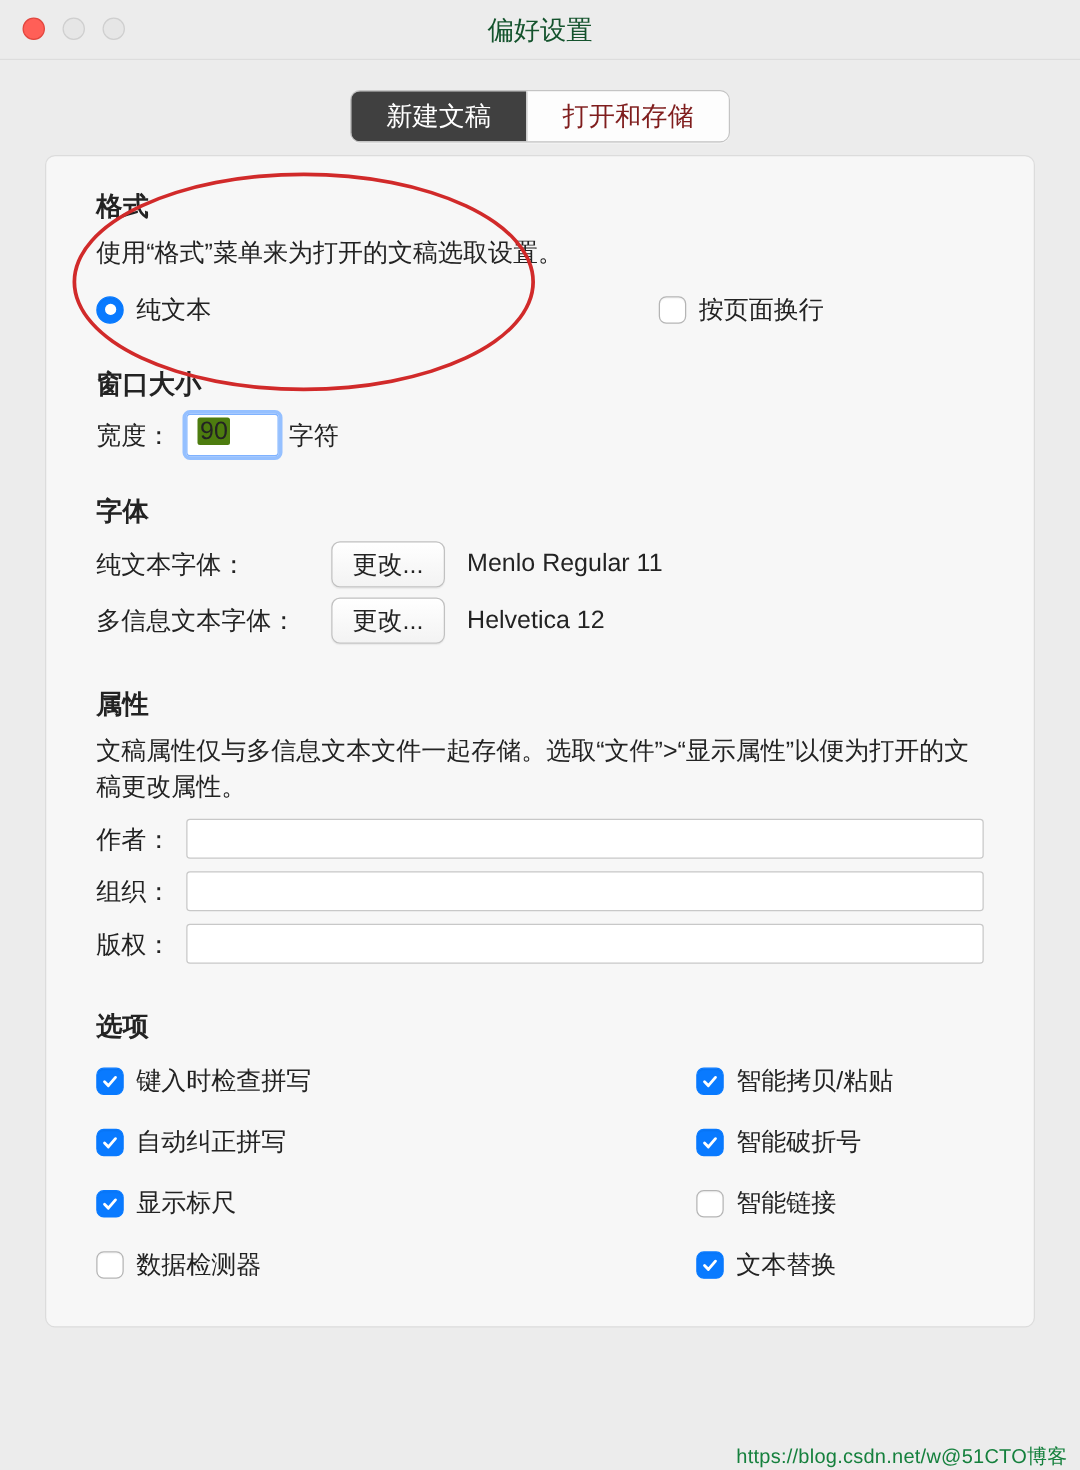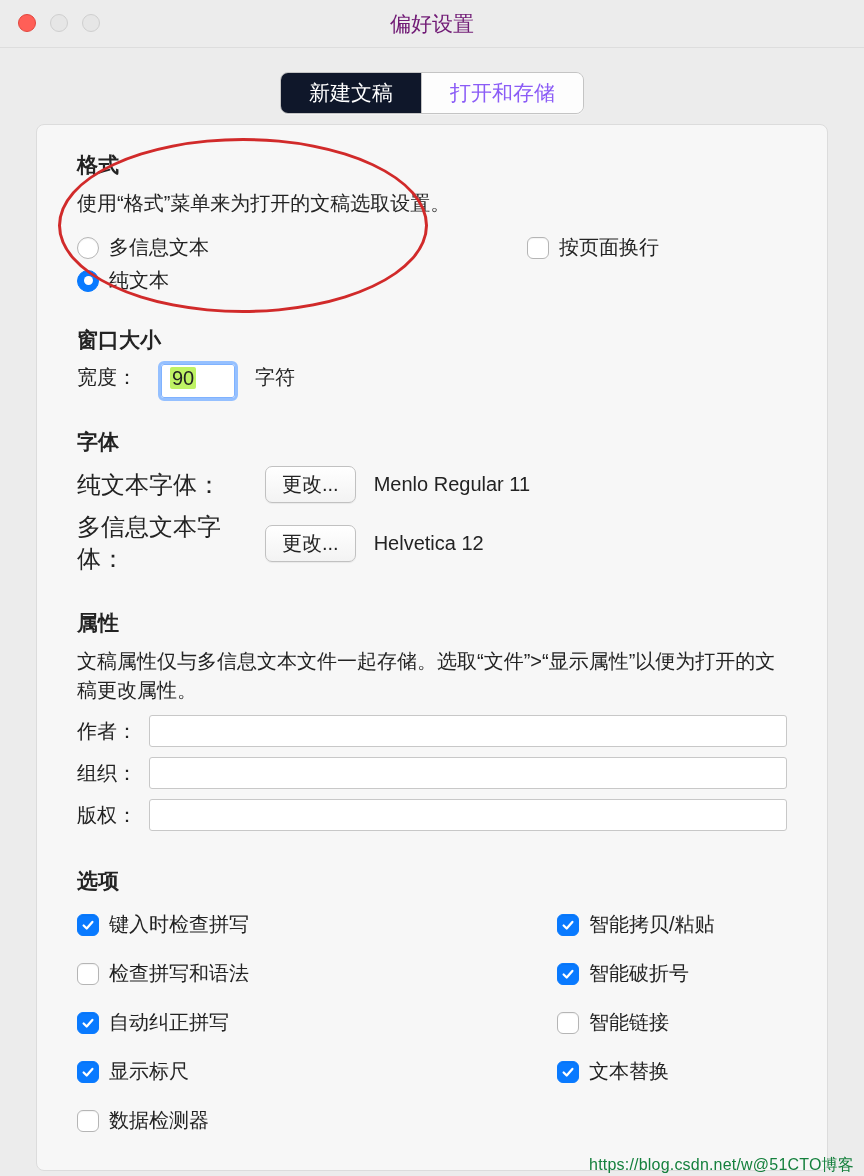--- a/index.html
+++ b/index.html
@@ -18,55 +18,55 @@
       background: #ececec;
       position: relative;
       border-bottom: 1px solid #ddd;
       display: flex;
       align-items: center;
     }
     .traffic-lights { position: absolute; left: 18px; top: 14px; display: flex; gap: 14px; }
     .tl { width: 18px; height: 18px; border-radius: 50%; }
     .tl.red { background: #ff5f57; border: 1px solid #e2463e; }
     .tl.amber { background: #e6e6e6; border: 1px solid #cfcfcf; }
-    .titlebar-title { flex: 1; text-align: center; font-size: 21px; color: #701a75; }
+    .titlebar-title { flex: 1; text-align: center; font-size: 21px; color: #14532d; }
 
     .tabs { display: flex; justify-content: center; margin: 24px 0 10px; }
     .tab-seg {
       display: flex;
       border: 1px solid #c4c4c4;
       border-radius: 8px;
       overflow: hidden;
       box-shadow: 0 1px 0 rgba(255,255,255,0.4);
     }
     .tab {
       padding: 6px 28px;
       font-size: 21px;
       cursor: pointer;
       display: flex;
       align-items: center;
       background: #fdfdfd;
     }
-    .tab.selected { background: #0f172a; color: #fff; }
-    .tab:not(.selected) { color: #8b5cf6; }
+    .tab.selected { background: #404040; color: #fff; }
+    .tab:not(.selected) { color: #7f1d1d; }
     .tab + .tab { border-left: 1px solid #c4c4c4; }
 
     .panel {
       margin: 0 36px 16px;
       background: #f7f7f7;
       border: 1px solid #dcdcdc;
       border-radius: 8px;
       padding: 26px 40px 30px;
     }
 
     .section-title { font-size: 21px; font-weight: 600; margin-bottom: 10px; }
     .section-desc { font-size: 20px; margin-bottom: 10px; line-height: 1.45; }
     .hgap { height: 26px; }
 
-    .row { display: flex; align-items: flex-start; gap: 12px; margin: 4px 0; }
+    .row { display: flex; align-items: center; gap: 0; margin: 4px 0; }
     .row.wide { justify-content: flex-start; }
     .twocol { display: flex; }
     .leftcol { flex: 1; }
     .rightcol { width: 260px; }
 
     .radio-row, .check-row { display: flex; align-items: center; gap: 10px; margin: 6px 0; font-size: 20px; }
     .radio-dot {
       width: 22px; height: 22px; border-radius: 50%;
       border: 1px solid #b5b5b5; background: #fff;
       display: inline-flex; align-items: center; justify-content: center;
@@ -87,32 +87,32 @@
 
     .label { font-size: 20px; }
     .field-label { width: 72px; font-size: 20px; }
     .units { font-size: 20px; margin-left: 8px; }
 
     .num-input {
       width: 74px; height: 34px; font-size: 20px; padding: 2px 8px;
       border: 1px solid #c8c8c8; border-radius: 3px; background: #fff;
     }
     .num-input.focused { outline: 3px solid #95c0ff; border-color: #7fb2ff; }
-    .num-input .sel { background: #bef264; padding: 0 2px; border-radius: 2px; }
+    .num-input .sel { background: #4d7c0f; padding: 0 2px; border-radius: 2px; }
 
     .btn-mac {
       display: inline-block; padding: 4px 16px; font-size: 20px;
       background: linear-gradient(#fff, #f3f3f3);
       border: 1px solid #c1c1c1; border-radius: 7px;
       box-shadow: 0 1px 0 #fff inset, 0 1px 1px rgba(0,0,0,0.06);
       cursor: pointer;
     }
 
     .font-row { display: flex; align-items: center; gap: 18px; margin: 8px 0; }
-    .font-row .flabel { width: 170px; font-size: 24px; }
+    .font-row .flabel { width: 170px; font-size: 20px; }
     .font-row .fname { font-size: 20px; }
 
     .attr-row { display: flex; align-items: center; gap: 10px; margin: 10px 0; }
     .attr-row .alabel { width: 62px; font-size: 20px; }
     .text-input {
       flex: 1; height: 32px; border: 1px solid #c8c8c8; border-radius: 3px;
       background: #fff;
     }
 
     .opts { display: flex; gap: 30px; margin-top: 8px; }
@@ -148,24 +148,20 @@
 </div>
 
 <div class="panel">
 
   <div class="section-title">格式</div>
   <div class="section-desc">使用“格式”菜单来为打开的文稿选取设置。</div>
 
   <div class="twocol">
     <div class="leftcol">
       <div class="radio-row">
-        <span class="radio-dot"></span>
-        <span class="label">多信息文本</span>
-      </div>
-      <div class="radio-row">
         <span class="radio-dot selected"></span>
         <span class="label">纯文本</span>
       </div>
     </div>
     <div class="rightcol" style="margin-left:60px;">
       <div class="check-row">
         <span class="chk"></span>
         <span class="label">按页面换行</span>
       </div>
     </div>
@@ -218,24 +214,20 @@
     <div class="col" id="opts-left">
         <div class="check-row">
           <span class="chk checked">
             <svg viewBox="0 0 16 16">
               <path d="M3 8.5 L6.5 12 L13 4.5"></path>
             </svg>
           </span>
           <span class="label">键入时检查拼写</span>
         </div>
         <div class="check-row">
-          <span class="chk"></span>
-          <span class="label">检查拼写和语法</span>
-        </div>
-        <div class="check-row">
           <span class="chk checked">
             <svg viewBox="0 0 16 16">
               <path d="M3 8.5 L6.5 12 L13 4.5"></path>
             </svg>
           </span>
           <span class="label">自动纠正拼写</span>
         </div>
         <div class="check-row">
           <span class="chk checked">
             <svg viewBox="0 0 16 16">

